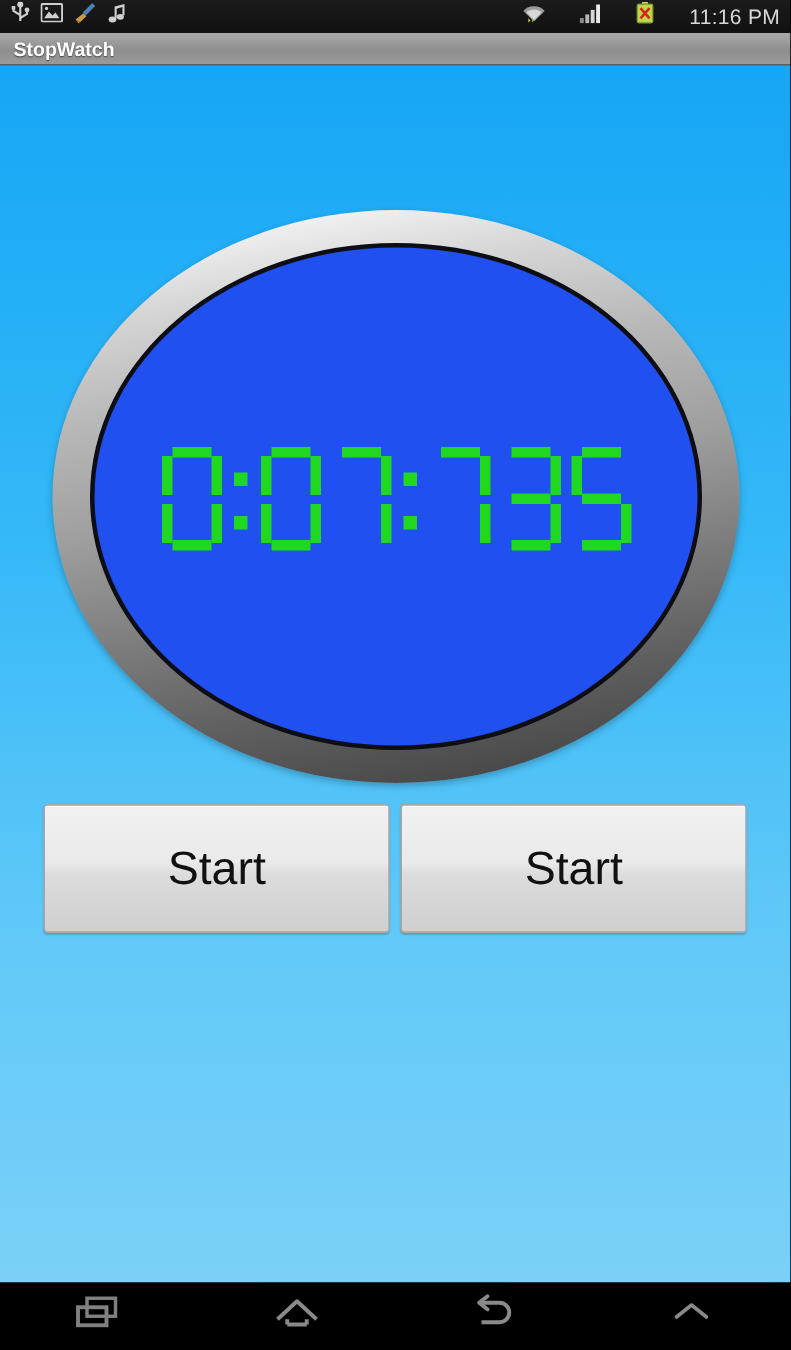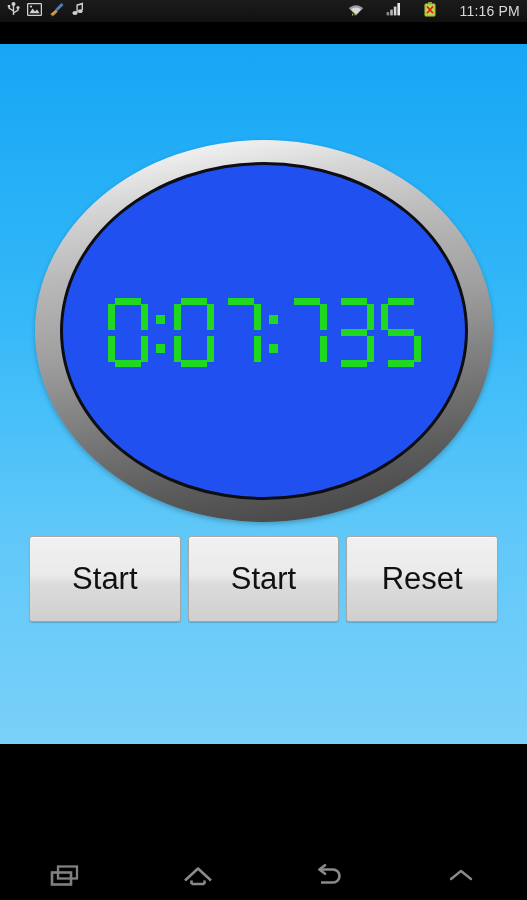--- a/index.html
+++ b/index.html
@@ -42,21 +42,21 @@
   }
   .actionbar-title {
     color: #fff; font-size: 13px; font-weight: bold;
     padding-left: 9px;
     text-shadow: 0 1px 1px rgba(0,0,0,.55);
   }
 
   
   .content {
     position: absolute; top: 44px; left: 0;
-    width: 527px; height: 700px;
+    width: 527px; height: 811px;
     background: linear-gradient(#16a6f5 0%, #34b8f8 38%, #62c9f8 72%, #7ad0f8 100%);
   }
 
   
   .watch {
     position: absolute;
     left: 35px; top: 96px;
     width: 458px; height: 382px;
     border-radius: 50%;
     background: linear-gradient(170deg,
@@ -208,20 +208,23 @@
         <svg width="12" height="15" viewBox="0 0 12 15">
           <rect x="4" y="0.3" width="4" height="1.5" fill="#b9d94a"></rect>
           <rect x="0.8" y="1.8" width="10.4" height="12.4" rx="1" fill="#b9d94a" stroke="#7f9a2e" stroke-width="0.8"></rect>
           <path d="M3 4.4 L9 11.2 M9 4.4 L3 11.2" stroke="#e02020" stroke-width="1.7"></path>
         </svg>
       </span>
       <span class="sb-clock">11:16 PM</span>
     </div>
   </div>
 
+  <div class="actionbar">
+    <span class="actionbar-title">StopWatch</span>
+  </div>
 
   <div class="content">
 
     <div class="watch">
       <div class="watch-face">
 
         <div class="readout">
 
           <div class="digit">
             <span class="seg a"></span>
@@ -293,21 +296,20 @@
             <span class="seg g"></span>
           </div>
 
         </div>
       </div>
     </div>
 
     <div class="buttons">
       <div class="btn">Start</div>
       <div class="btn">Start</div>
-      <div class="btn">Reset</div>
     </div>
 
   </div>
 
   <div class="navbar">
     <div class="nav-btn">
       <span>
         <svg width="34" height="28" viewBox="0 0 34 28">
           <rect x="9" y="4.5" width="19" height="12" fill="none" stroke="#808080" stroke-width="2.3"></rect>
           <rect x="3" y="10.5" width="19" height="12" fill="none" stroke="#808080" stroke-width="2.6"></rect>

